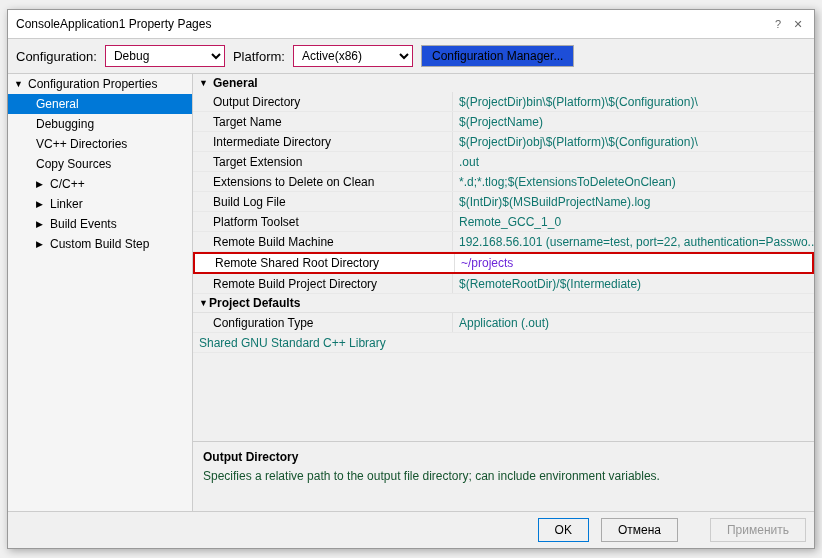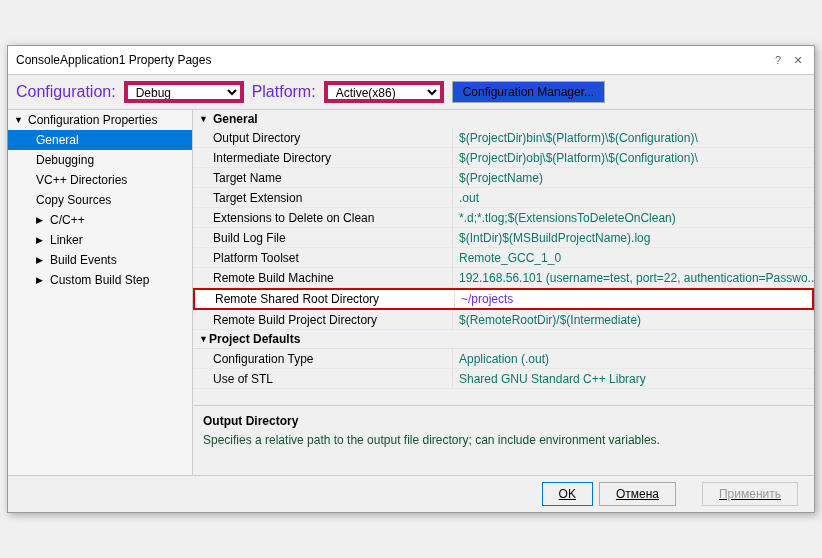--- a/index.html
+++ b/index.html
@@ -9,21 +9,21 @@
       background: #f0f0f0;
       display: flex;
       justify-content: center;
       align-items: center;
       width: 822px;
       height: 558px;
       overflow: hidden;
     }
     .window {
       width: 808px;
-      height: 468px;
+      height: 540px;
       background: #f0f0f0;
       border: 1px solid #999;
       box-shadow: 2px 2px 8px rgba(0,0,0,0.3);
       display: flex;
       flex-direction: column;
     }
     .titlebar {
       background: #fff;
       padding: 6px 8px;
       display: flex;
@@ -53,27 +53,27 @@
       color: #666;
     }
     .toolbar {
       padding: 6px 8px;
       display: flex;
       align-items: center;
       gap: 8px;
       background: #f0f0f0;
     }
     .toolbar-label {
-      font-size: 16px;
-      color: #6d28d9;
+      font-size: 13px;
+      color: #000000;
     }
     .toolbar-select {
       height: 22px;
       font-size: 12px;
-      border: 4px solid #be185d;
+      border: 1px solid #be185d;
       background: #fff;
       padding: 0 4px;
       min-width: 120px;
     }
     .toolbar-btn {
       height: 22px;
       padding: 0 10px;
       font-size: 12px;
       border: 1px solid #aaa;
       background: #1d4ed8;
@@ -191,27 +191,26 @@
       font-weight: bold;
       font-size: 12px;
       margin-bottom: 4px;
     }
     .bottom-panel-desc {
       font-size: 12px;
       color: #14532d;
       line-height: 1.4;
     }
     .footer {
-      padding: 6px 16px;
+      padding: 6px 8px;
       display: flex;
       justify-content: flex-end;
-      gap: 6px;
+      gap: 12px;
       border-top: 1px solid #ccc;
       background: #f0f0f0;
-      text-decoration: underline;
     }
     .footer-btn {
       height: 24px;
       padding: 0 16px;
       font-size: 12px;
       border: 1px solid #aaa;
       background: #f0f0f0;
       cursor: pointer;
     }
     .footer-btn.default {
@@ -291,26 +290,26 @@
         <div class="section-header">
           <span class="arrow">▼</span>
           <span>General</span>
         </div>
 
         <div class="prop-row">
           <div class="prop-name">Output Directory</div>
           <div class="prop-value">$(ProjectDir)bin\$(Platform)\$(Configuration)\</div>
         </div>
         <div class="prop-row">
+          <div class="prop-name">Target Name</div>
+          <div class="prop-value">$(ProjectName)</div>
+        </div>
+        <div class="prop-row">
           <div class="prop-name">Intermediate Directory</div>
           <div class="prop-value">$(ProjectDir)obj\$(Platform)\$(Configuration)\</div>
-        </div>
-        <div class="prop-row">
-          <div class="prop-name">Target Name</div>
-          <div class="prop-value">$(ProjectName)</div>
         </div>
         <div class="prop-row">
           <div class="prop-name">Target Extension</div>
           <div class="prop-value">.out</div>
         </div>
         <div class="prop-row">
           <div class="prop-name">Extensions to Delete on Clean</div>
           <div class="prop-value">*.d;*.tlog;$(ExtensionsToDeleteOnClean)</div>
         </div>
         <div class="prop-row">
@@ -337,21 +336,20 @@
 
         <div class="subsection-header">
           <span class="arrow">▼</span>
           <span>Project Defaults</span>
         </div>
         <div class="prop-row">
           <div class="prop-name">Configuration Type</div>
           <div class="prop-value">Application (.out)</div>
         </div>
         <div class="prop-row">
-          <div class="prop-name">Use of STL</div>
           <div class="prop-value">Shared GNU Standard C++ Library</div>
         </div>
       </div>
 
       <div class="bottom-panel">
         <div class="bottom-panel-title">Output Directory</div>
         <div class="bottom-panel-desc">Specifies a relative path to the output file directory; can include environment variables.</div>
       </div>
     </div>
   </div>

